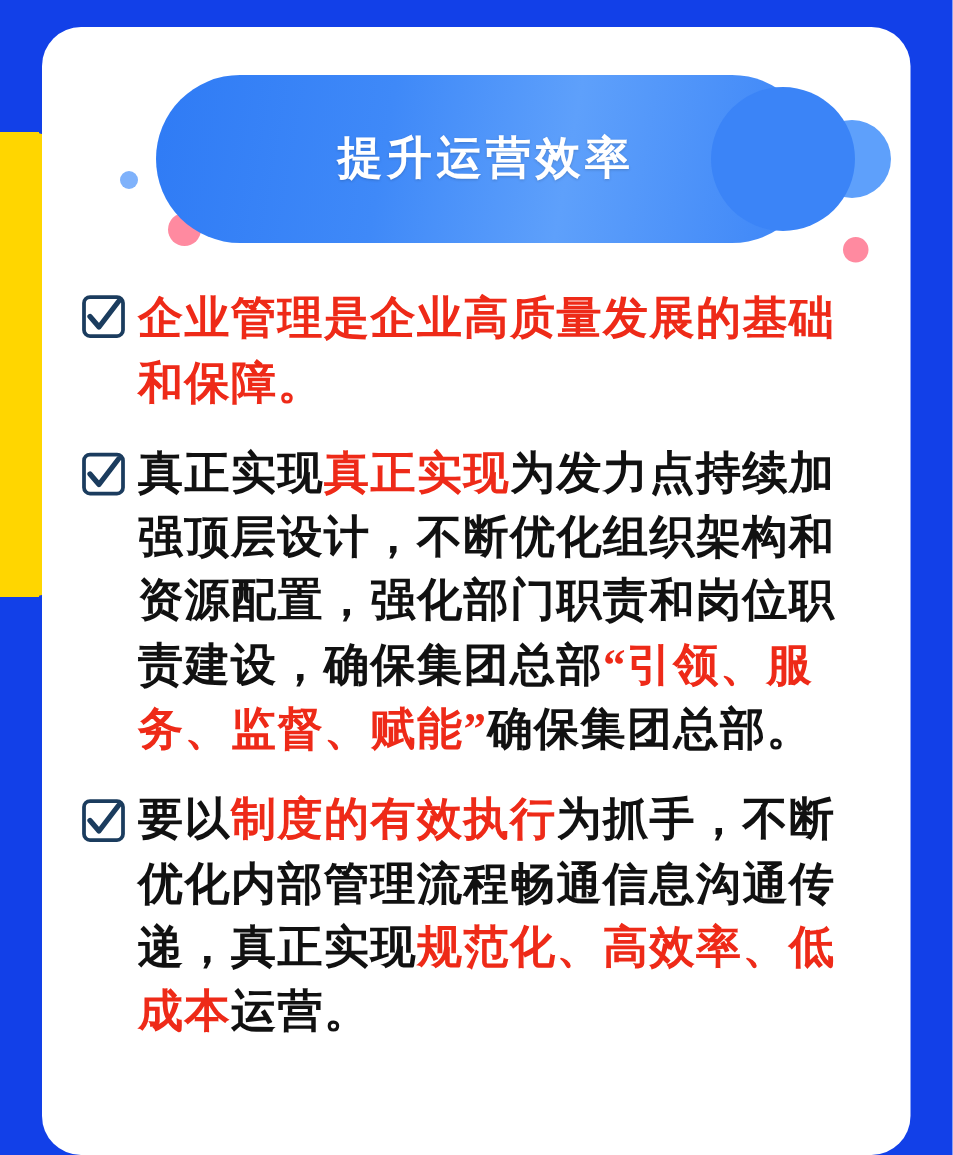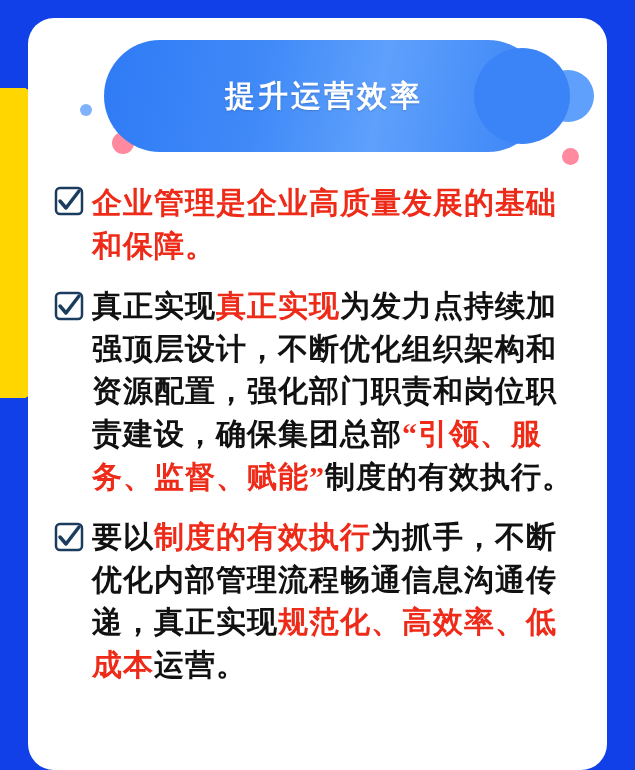--- a/index.html
+++ b/index.html
@@ -41,21 +41,21 @@
     width: 579px;
     height: 752px;
     background: #ffffff;
     border-radius: 26px;
     z-index: 2;
     overflow: hidden;
   }
   
   .banner {
     position: relative;
-    margin: 22px 22px 0 22px;
+    margin: 32px 22px 0 22px;
     height: 120px;
   }
   .banner-blob {
     position: absolute;
     left: 54px;
     top: 0;
     width: 440px;
     height: 112px;
     border-radius: 58px 58px 58px 58px;
     background: linear-gradient(100deg, #2f7bf5 0%, #3f89f8 35%, #5ea0fb 62%, #3b84f7 100%);
@@ -187,21 +187,21 @@
     </div>
 
     <div class="para p2">
       <span class="check">
         <svg width="30" height="30" viewBox="0 0 30 30">
           <rect x="2" y="2" width="26" height="26" rx="4" fill="#ffffff" stroke="#1b3c5e" stroke-width="2.5"></rect>
           <path d="M6 15 L12 22 L25 5" fill="none" stroke="#1b3c5e" stroke-width="3.5" stroke-linecap="round" stroke-linejoin="round"></path>
         </svg>
       </span>
       <div class="ptext">
-        <span class="black">真正实现</span><span class="red">真正实现</span><span class="black">为发力点持续加强顶层设计，不断优化组织架构和资源配置，强化部门职责和岗位职责建设，确保集团总部</span><span class="red">“引领、服务、监督、赋能”</span><span class="black">制度的有效执行。</span>
+        <span class="black">真正实现</span><span class="red">真正实现</span><span class="black">为发力点持续加强顶层设计，不断优化组织架构和资源配置，强化部门职责和岗位职责建设，确保集团总部</span><span class="red">“引领、服务、监督、赋能”</span><span class="black">确保集团总部。</span>
       </div>
     </div>
 
     <div class="para p3">
       <span class="check">
         <svg width="30" height="30" viewBox="0 0 30 30">
           <rect x="2" y="2" width="26" height="26" rx="4" fill="#ffffff" stroke="#1b3c5e" stroke-width="2.5"></rect>
           <path d="M6 15 L12 22 L25 5" fill="none" stroke="#1b3c5e" stroke-width="3.5" stroke-linecap="round" stroke-linejoin="round"></path>
         </svg>
       </span>

